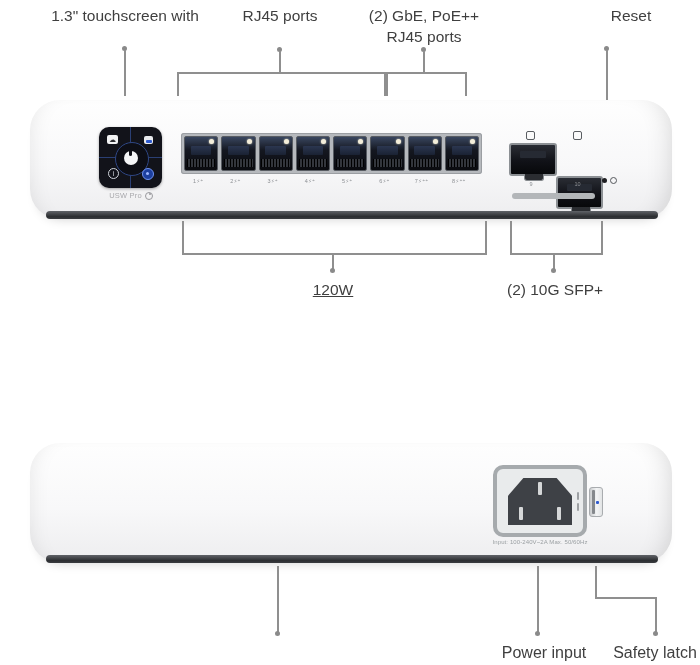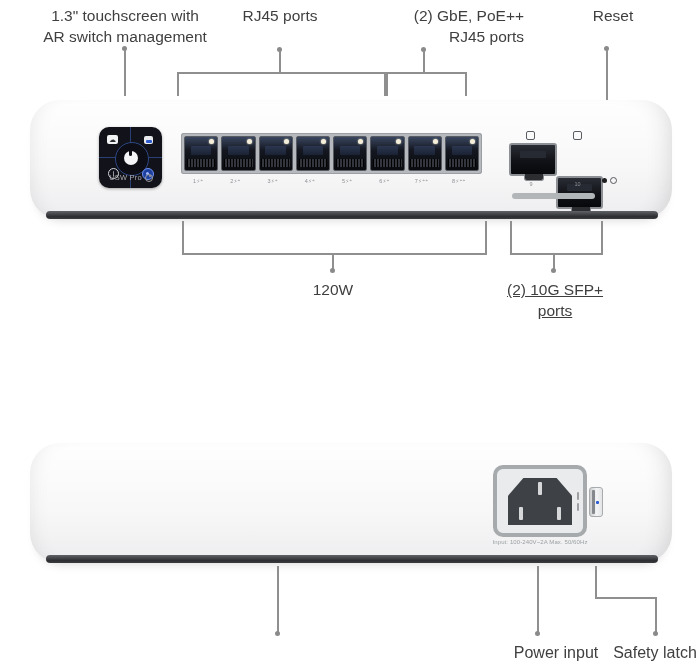--- a/index.html
+++ b/index.html
@@ -93,30 +93,29 @@
     border-radius:1px;background:#2f5bd0;}
   .vent{width:2px;height:8px;background:#9da0a3;border-radius:1px;}
 </style>
 </head>
 <body>
 
 <div id="stage">
 
   <div class="abs callout" style="left:10px;top:5px;width:230px;">
     <div>1.3" touchscreen with</div>
-    <div>AR switch management</div>
   </div>
   <div class="abs callout" style="left:180px;top:5px;width:200px;">
     <div>RJ45 ports</div>
   </div>
-  <div class="abs callout" style="left:324px;top:5px;width:200px;text-align:right;">
+  <div class="abs callout" style="left:324px;top:5px;width:200px;">
     <div>(2) GbE, PoE++</div>
     <div>RJ45 ports</div>
   </div>
-  <div class="abs callout" style="left:553px;top:5px;width:120px;text-align:center;">
+  <div class="abs callout" style="left:571px;top:5px;width:120px;text-align:center;">
     <div>Reset</div>
   </div>
 
   <div class="abs dot" style="left:122px;top:46px;"></div>
   <div class="abs vline" style="left:124px;top:50px;height:46px;"></div>
 
   <div class="abs dot" style="left:277px;top:47px;"></div>
   <div class="abs vline" style="left:279px;top:51px;height:21px;"></div>
   <div class="abs bracket-down" style="left:177px;top:72px;width:205px;height:22px;"></div>
 
@@ -132,21 +131,21 @@
     <div class="abs screen" style="left:69px;top:27px;">
       <div class="xline" style="left:50%;top:0;width:1px;height:100%;margin-left:-0.5px;"></div>
       <div class="xline" style="left:0;top:50%;width:100%;height:1px;margin-top:-0.5px;"></div>
       <div class="ring"></div>
       <div class="core"></div>
       <div class="mini-sq" style="left:8px;top:8px;">☁</div>
       <div class="mini-case" style="right:9px;top:9px;"></div>
       <div class="mini-info" style="left:9px;bottom:9px;">i</div>
       <div class="mini-globe" style="right:8px;bottom:8px;"></div>
     </div>
-    <div class="abs brand" style="left:59px;top:73px;width:84px;">
+    <div class="abs brand" style="left:59px;top:91px;width:84px;">
       <span>USW Pro</span>
       <span class="ubnt-logo"></span>
     </div>
 
     <div class="abs port-frame" style="left:151px;top:33px;width:295px;height:35px;">
       <div class="port">
           <span class="led"></span>
         </div>
       <div class="port">
           <span class="led"></span>
@@ -191,30 +190,29 @@
     <div class="abs reset-dot" style="left:572px;top:78px;"></div>
     <div class="abs reset-glyph" style="left:580px;top:77px;"></div>
 
     <div class="abs tray-bar" style="left:482px;top:93px;width:83px;"></div>
   </div>
   <div class="abs base-strip" style="left:46px;top:211px;width:612px;"></div>
 
   <div class="abs bracket-up" style="left:182px;top:221px;width:301px;height:32px;"></div>
   <div class="abs vline" style="left:332px;top:253px;height:16px;"></div>
   <div class="abs dot" style="left:330px;top:268px;"></div>
-  <div class="abs callout" style="left:233px;top:279px;width:200px;">
+  <div class="abs callout" style="left:233px;top:279px;width:200px;text-decoration:underline;">
     <div>120W</div>
   </div>
 
   <div class="abs bracket-up" style="left:510px;top:221px;width:89px;height:32px;"></div>
   <div class="abs vline" style="left:553px;top:253px;height:16px;"></div>
   <div class="abs dot" style="left:551px;top:268px;"></div>
-  <div class="abs callout" style="left:475px;top:279px;width:160px;text-decoration:underline;">
+  <div class="abs callout" style="left:475px;top:279px;width:160px;">
     <div>(2) 10G SFP+</div>
-    <div>ports</div>
   </div>
 
   <div class="abs device" style="left:30px;top:443px;width:642px;height:120px;">
     <div class="abs power-recess" style="left:463px;top:22px;width:94px;height:72px;">
       <div class="c14">
         <span class="slot" style="left:30px;top:4px;"></span>
         <span class="slot" style="left:11px;bottom:5px;"></span>
         <span class="slot" style="right:11px;bottom:5px;"></span>
       </div>
     </div>
@@ -229,16 +227,16 @@
   <div class="abs dot" style="left:275px;top:631px;"></div>
 
   <div class="abs vline" style="left:537px;top:566px;height:66px;"></div>
   <div class="abs dot" style="left:535px;top:631px;"></div>
 
   <div class="abs vline" style="left:595px;top:566px;height:33px;"></div>
   <div class="abs hline" style="left:595px;top:597px;width:62px;"></div>
   <div class="abs vline" style="left:655px;top:597px;height:36px;"></div>
   <div class="abs dot" style="left:653px;top:631px;"></div>
 
-  <div class="abs callout-lg" style="left:476px;top:642px;width:160px;">Power input</div>
+  <div class="abs callout-lg" style="left:464px;top:642px;width:160px;">Power input</div>
   <div class="abs callout-lg" style="left:576px;top:642px;width:158px;">Safety latch</div>
 
 </div>
 
 </body></html>

